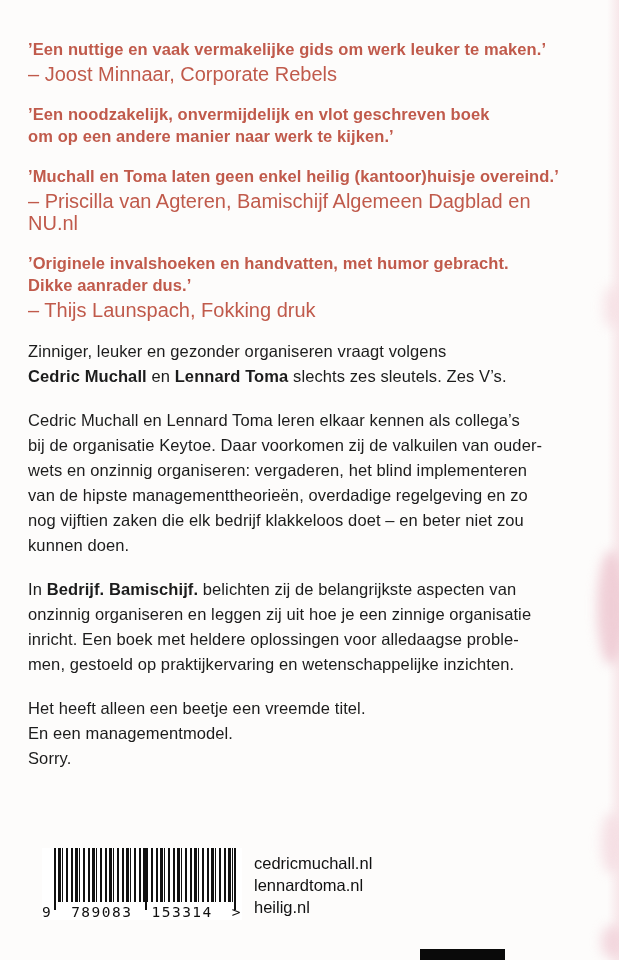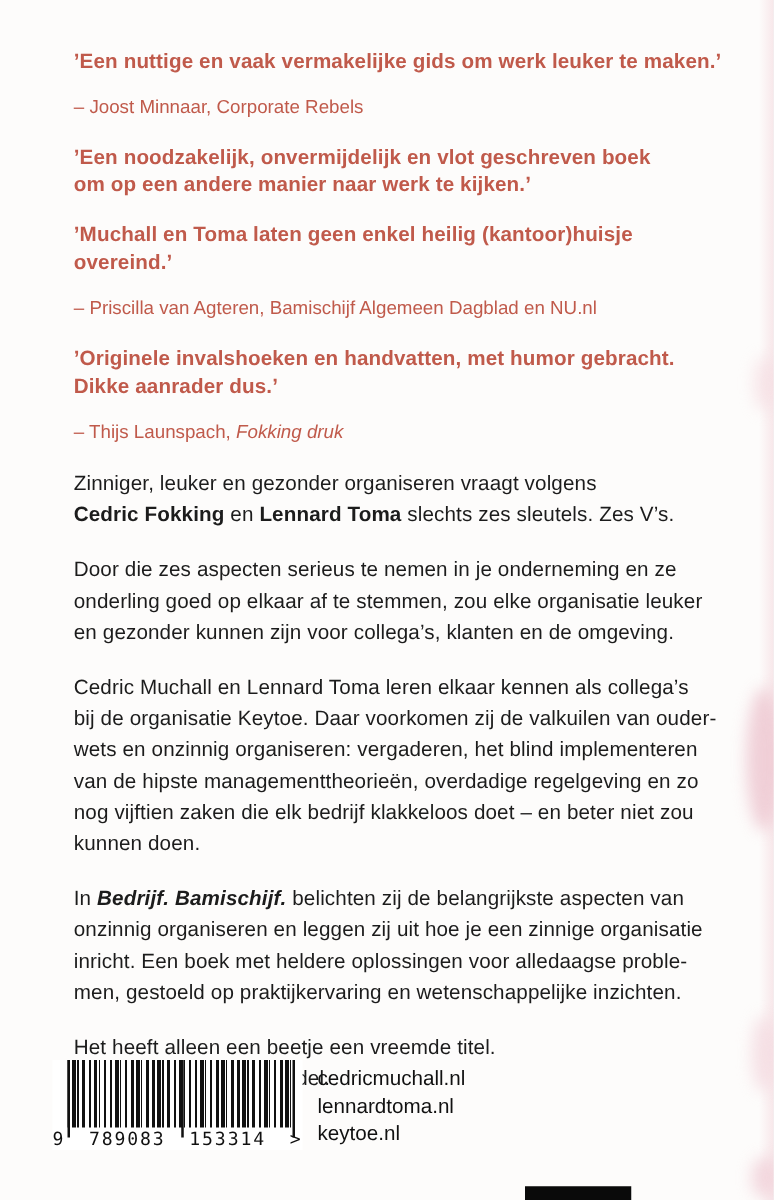--- a/index.html
+++ b/index.html
@@ -21,37 +21,37 @@
   }
   .blob {
     position: absolute; border-radius: 50%;
     filter: blur(6px); pointer-events: none;
   }
   .b1 { top: 285px; right: 0;  width: 16px; height: 44px;  background: #f3d3da; opacity: .55; }
   .b2 { top: 550px; right: -6px; width: 28px; height: 115px; background: #edc5cf; opacity: .8; }
   .b3 { top: 812px; right: -2px; width: 20px; height: 62px;  background: #f3d6dd; opacity: .7; }
   .b4 { top: 925px; right: -4px; width: 22px; height: 34px;  background: #f0cdd6; opacity: .75; }
 
-  .content { position: absolute; left: 59px; right: 34px; top: 38px; }
+  .content { position: absolute; left: 28px; right: 34px; top: 38px; }
 
   .quote { margin-bottom: 18px; }
   .quote-text {
     color: var(--accent, #c05a4b);
     font-weight: bold;
     font-size: 16.5px;
     line-height: 22px;
     letter-spacing: 0.1px;
   }
   .quote-attr {
     color: var(--accent, #c05a4b);
-    font-size: 15px;
+    font-size: 20px;
     line-height: 22px;
-    margin-top: 15px;
+    margin-top: 3px;
   }
-  .italic { font-style: italic; }
+  .italic { }
 
   .body-text { margin-top: 16px; }
   .body-text p {
     margin: 0 0 19px 0;
     font-size: 16.5px;
     line-height: 25px;
     letter-spacing: 0.1px;
   }
 
   .footer {
@@ -129,23 +129,22 @@
 
       <div class="quote">
         <div class="quote-text">’Originele invalshoeken en handvatten, met humor gebracht.<br>Dikke aanrader dus.’</div>
         <div class="quote-attr"><span>– Thijs Launspach, </span><span class="italic">Fokking druk</span></div>
       </div>
 
     </section>
 
     <section class="body-text">
 
-      <p><span>Zinniger, leuker en gezonder organiseren vraagt volgens</span><br><strong>Cedric Fokking</strong><span> en </span><strong>Lennard Toma</strong><span> slechts zes sleutels. Zes V’s.</span></p>
+      <p><span>Zinniger, leuker en gezonder organiseren vraagt volgens</span><br><strong>Cedric Muchall</strong><span> en </span><strong>Lennard Toma</strong><span> slechts zes sleutels. Zes V’s.</span></p>
 
-      <p>Door die zes aspecten serieus te nemen in je onderneming en ze<br>onderling goed op elkaar af te stemmen, zou elke organisatie leuker<br>en gezonder kunnen zijn voor collega’s, klanten en de omgeving.</p>
 
       <p>Cedric Muchall en Lennard Toma leren elkaar kennen als collega’s<br>bij de organisatie Keytoe. Daar voorkomen zij de valkuilen van ouder-<br>wets en onzinnig organiseren: vergaderen, het blind implementeren<br>van de hipste managementtheorieën, overdadige regelgeving en zo<br>nog vijftien zaken die elk bedrijf klakkeloos doet – en beter niet zou<br>kunnen doen.</p>
 
       <p><span>In </span><strong class="italic">Bedrijf. Bamischijf.</strong><span> belichten zij de belangrijkste aspecten van</span><br><span>onzinnig organiseren en leggen zij uit hoe je een zinnige organisatie<br>inricht. Een boek met heldere oplossingen voor alledaagse proble-<br>men, gestoeld op praktijkervaring en wetenschappelijke inzichten.</span></p>
 
       <p>Het heeft alleen een beetje een vreemde titel.<br>En een managementmodel.<br>Sorry.</p>
 
     </section>
 
   </div>
@@ -162,20 +161,20 @@
         <span>9</span>
         <span>789083</span>
         <span>153314</span>
         <span>&gt;</span>
       </div>
     </div>
 
     <div class="websites">
       <div>cedricmuchall.nl</div>
       <div>lennardtoma.nl</div>
-      <div>keytoe.nl</div>
+      <div>heilig.nl</div>
     </div>
 
   </div>
 
   <div class="bottom-bar"></div>
 
 </div>
 
 </body></html>

